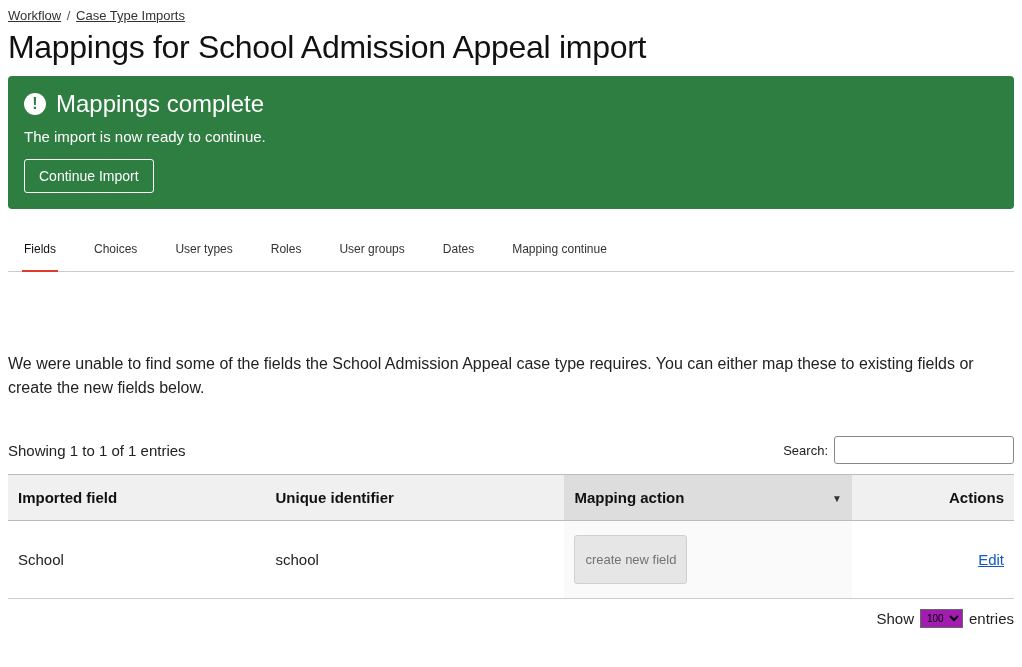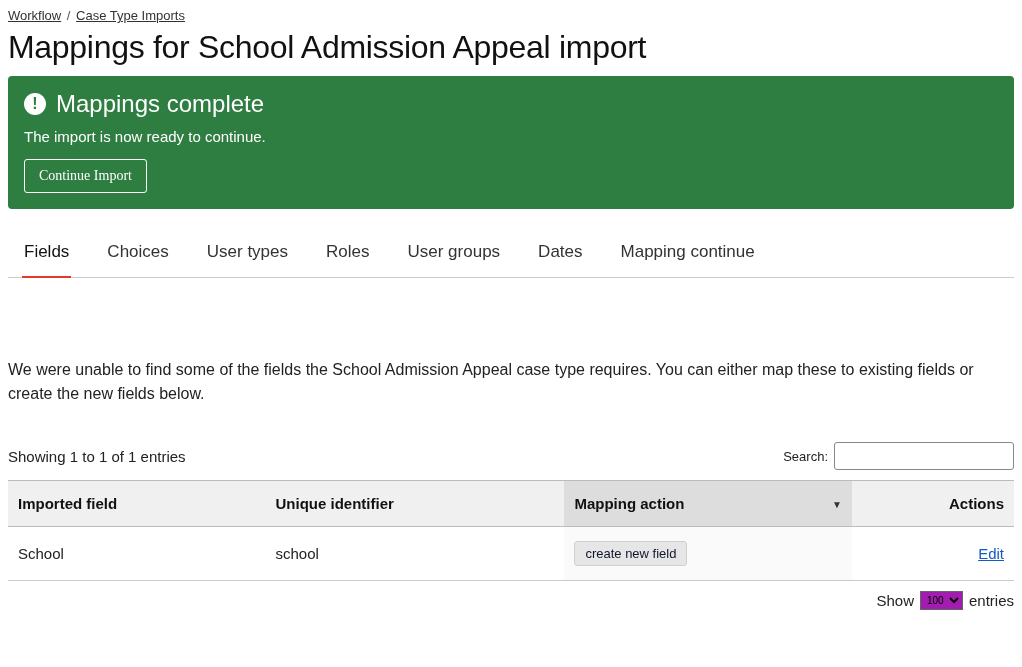--- a/index.html
+++ b/index.html
@@ -70,33 +70,32 @@
   }
   .banner-button {
     display: inline-block;
     border: 1.5px solid #fff;
     color: #fff;
     background: transparent;
     padding: 8px 14px;
     font-size: 14px;
     border-radius: 3px;
     cursor: pointer;
-    font-family: Liberation Serif, serif;
   }
   .tabs {
     display: flex;
     gap: 34px;
     border-bottom: 1px solid #ccc;
     margin-bottom: 80px;
     align-items: center;
     padding-left: 14px;
   }
   .tab {
     padding: 12px 2px 14px 2px;
-    font-size: 17px;
+    font-size: 12px;
     color: #333;
     cursor: pointer;
     position: relative;
     bottom: -1px;
     border-bottom: 2px solid transparent;
   }
   .tab.active {
     color: #111;
     border-bottom: 2px solid #e03a2f;
   }
@@ -174,23 +173,23 @@
   }
   .edit-link {
     color: #1159c4;
     text-decoration: underline;
     cursor: pointer;
   }
   .chip {
     display: inline-block;
     background: #e6e6e6;
     border: 1px solid #d0d0d0;
-    color: #0f172a;
+    color: #737373;
     font-size: 13px;
-    padding: 4px 10px;
+    padding: 16px 10px;
     border-radius: 3px;
   }
   .table-bottom-row {
     display: flex;
     justify-content: flex-end;
     align-items: center;
     gap: 6px;
     margin-top: 10px;
     font-size: 15px;
     color: #222;

